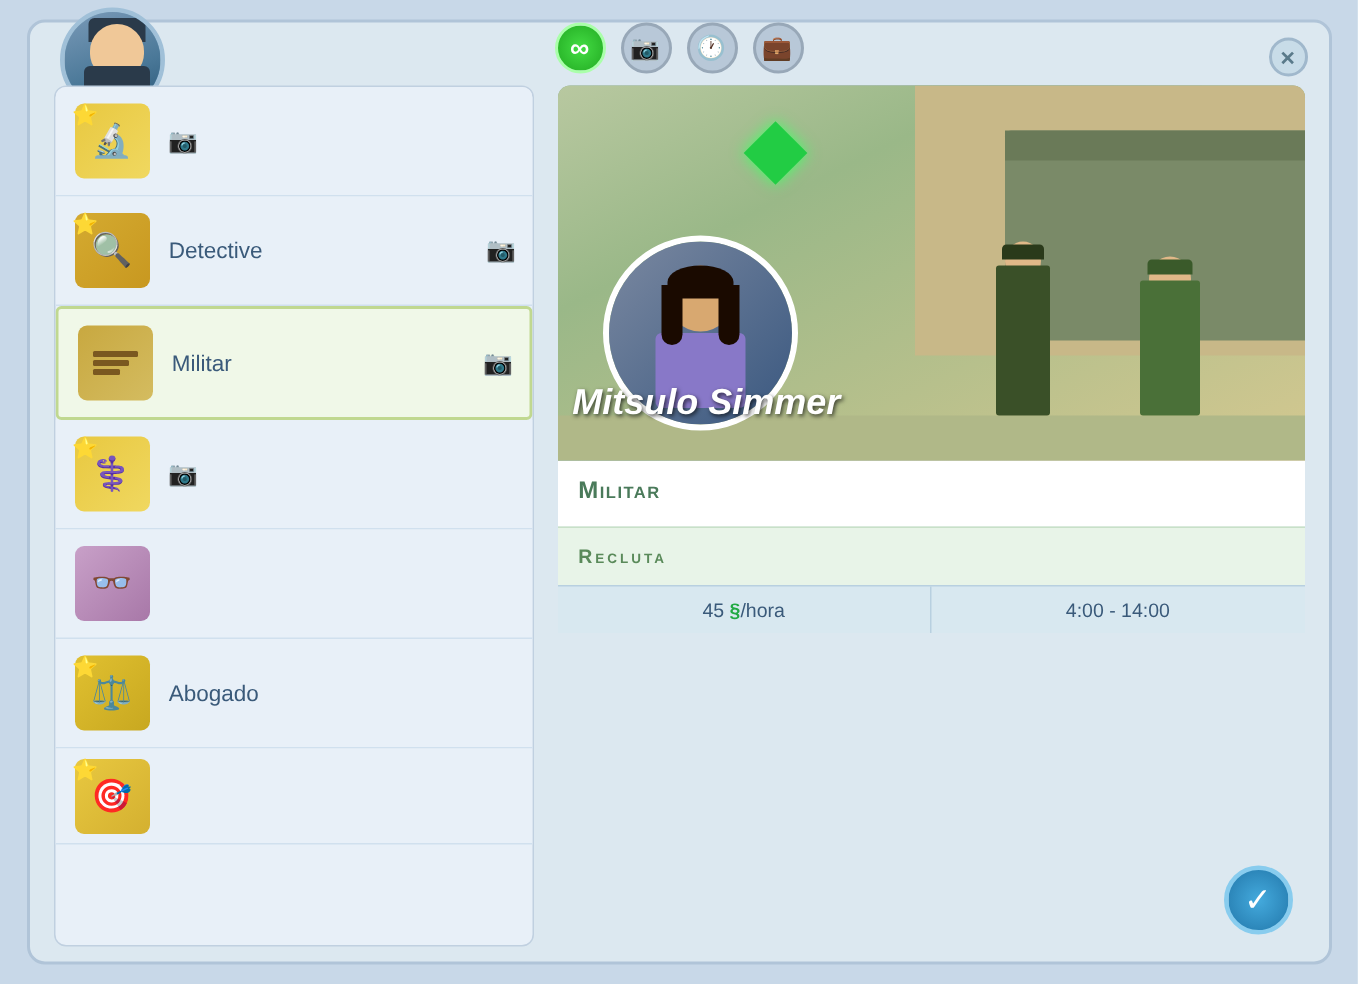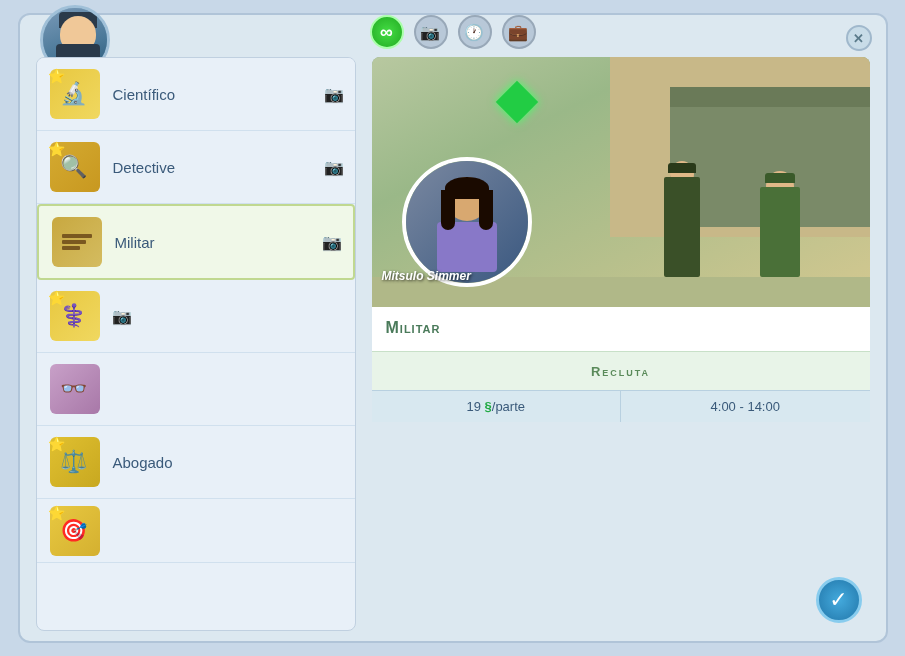--- a/index.html
+++ b/index.html
@@ -255,21 +255,21 @@
       overflow: hidden;
       display: flex;
       align-items: center;
       justify-content: center;
     }
 
     .sim-portrait-name {
       position: absolute;
       bottom: 24px;
       left: 10px;
-      font-size: 12px;
+      font-size: 24px;
       font-style: italic;
       color: white;
       font-weight: bold;
       text-shadow: 1px 1px 3px rgba(0,0,0,0.7);
     }
 
     .sims-diamond {
       position: absolute;
       top: 30px;
       left: 130px;
@@ -297,21 +297,21 @@
     .info-section p {
       font-size: 12px;
       color: #5a6a7a;
       line-height: 1.5;
     }
 
     .career-entry-row {
       background: #e8f4e8;
       border-top: 1px solid #c8e0c8;
       padding: 10px 14px;
-      text-align: center;
+      text-align: left;
     }
 
     .career-entry-row .entry-label {
       font-size: 13px;
       font-weight: bold;
       color: #5a8a5a;
       letter-spacing: 2px;
       font-variant: small-caps;
     }
 
@@ -468,21 +468,20 @@
     <div class="sidebar">
       <div class="sidebar-inner">
 
         <div class="career-item">
           <div class="career-icon">
             <div class="star-icon-container">
               <span style="font-size:22px;">🔬</span>
             </div>
             <span class="badge-star">⭐</span>
           </div>
-          <span class="career-name">Científico</span>
           <span class="career-pack-icon">📷</span>
         </div>
 
         <div class="career-item">
           <div class="career-icon">
             <div class="star-icon-container" style="background:linear-gradient(135deg,#d4aa30,#c89820);">
               <span style="font-size:22px;">🔍</span>
             </div>
             <span class="badge-star">⭐</span>
           </div>
@@ -594,22 +593,22 @@
       <div class="info-section">
         <h2>Militar</h2>
       </div>
 
       <div class="career-entry-row">
         <span class="entry-label">Recluta</span>
       </div>
 
       <div class="career-stats-row">
         <div class="stat-cell">
-          <span>19</span>
-          <span class="currency">§</span><span>/parte</span>
+          <span>45</span>
+          <span class="currency">§</span><span>/hora</span>
         </div>
         <div class="stat-cell">
           <span>4:00 - 14:00</span>
         </div>
       </div>
 
     </div>
 
   </div>
 

